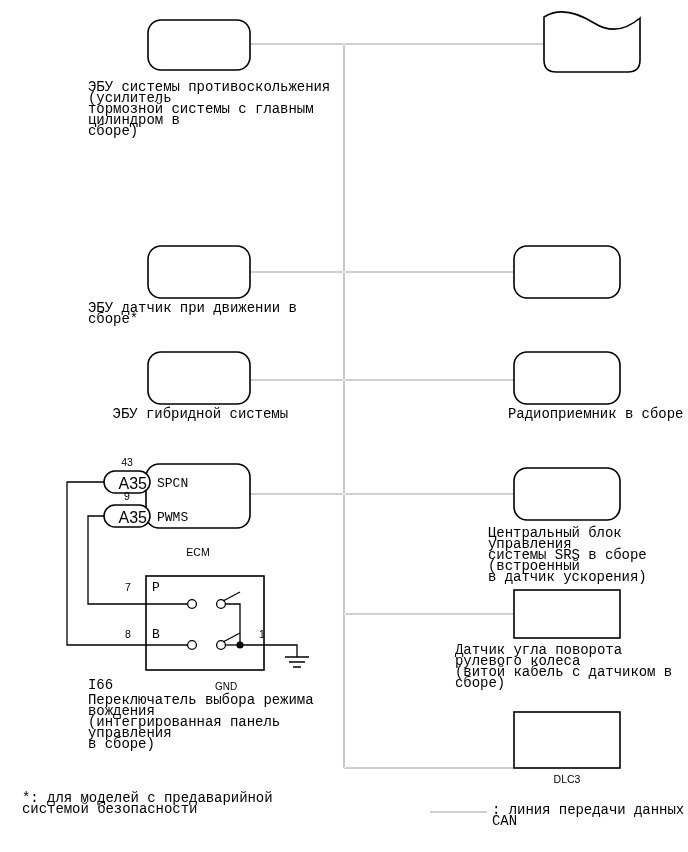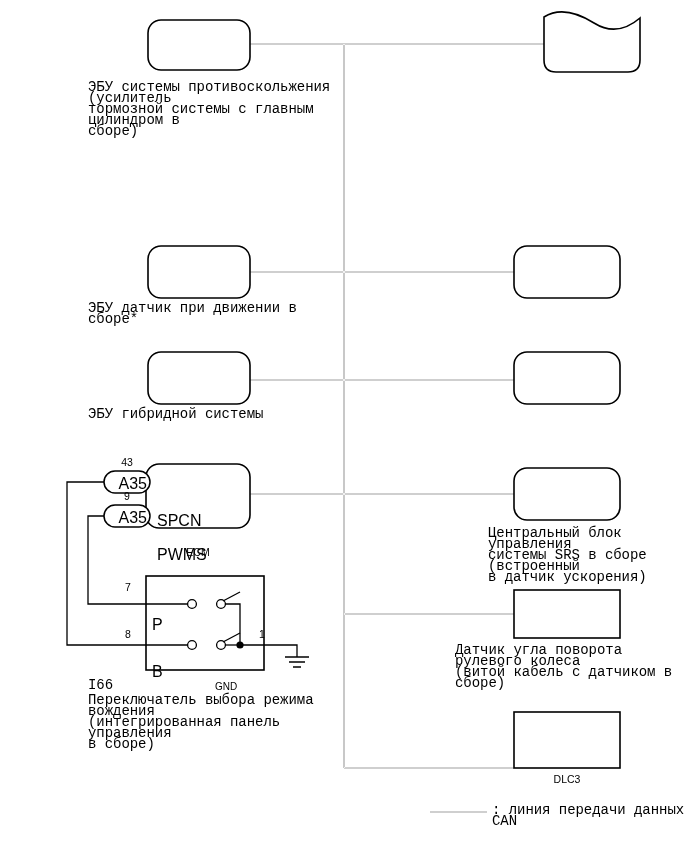--- a/index.html
+++ b/index.html
@@ -46,23 +46,22 @@
   }
   .lbl-sm { font-size: 10px; }
   .lbl-pin {
     position: absolute;
     font-size: 10.5px;
     font-family: "Liberation Sans", sans-serif;
     text-align: center;
   }
   .lbl-in-box {
     position: absolute;
-    font-size: 16px;
-    font-family: Liberation Sans, sans-serif;
-    margin-top: 36px;
+    font-size: 13px;
+    font-family: Liberation Mono, monospace;
   }
   .lbl-conn {
     position: absolute;
     font-size: 16px;
     font-family: "Liberation Sans", sans-serif;
     text-align: right;
     width: 40px;
   }
   .lbl-center {
     position: absolute;
@@ -180,22 +179,23 @@
   </svg>
 
   <div class="lbl" style="left:88px; top:82px; width:270px;">ЭБУ системы противоскольжения (усилитель
 тормозной системы с главным цилиндром в
 сборе)</div>
 
 
   <div class="lbl" style="left:88px; top:303px; width:260px;">ЭБУ датчик при движении в сборе*</div>
 
 
-  <div class="lbl" style="left:88px; top:409px; width:200px;">ЭБУ гибридной системы</div>
-
+  <div class="lbl" style="left:88px; top:409px; width:200px;text-align:right;">ЭБУ гибридной системы</div>
+
+  <div class="lbl" style="left:508px; top:409px; width:180px;">Радиоприемник в сборе</div>
 
   <div class="lbl" style="left:480px; top:528px; width:200px;margin-left:8px;">Центральный блок управления
 системы SRS в сборе (встроенный
 в датчик ускорения)</div>
 
   <div class="lbl" style="left:455px; top:645px; width:230px;">Датчик угла поворота рулевого колеса
 (витой кабель с датчиком в сборе)</div>
 
   <div class="lbl-center" style="left:514px; top:773px; width:106px;">DLC3</div>
 
@@ -217,16 +217,18 @@
 
   <div class="lbl-pin" style="left:252px; top:628px; width:20px;">1</div>
 
   <div class="lbl-sm" style="position:absolute; left:215px; top:650px;margin-top:31px;">GND</div>
 
   <div class="lbl" style="left:88px; top:680px; width:60px;">I66</div>
   <div class="lbl" style="left:88px; top:695px; width:280px;">Переключатель выбора режима вождения
 (интегрированная панель управления
 в сборе)</div>
 
+  <div class="lbl" style="left:22px; top:793px; width:280px;">*: для моделей с предаварийной
+системой безопасности</div>
 
   <div class="lbl" style="left:492px; top:805px; width:200px;">: линия передачи данных CAN</div>
 
 </div>
 
 </body></html>

